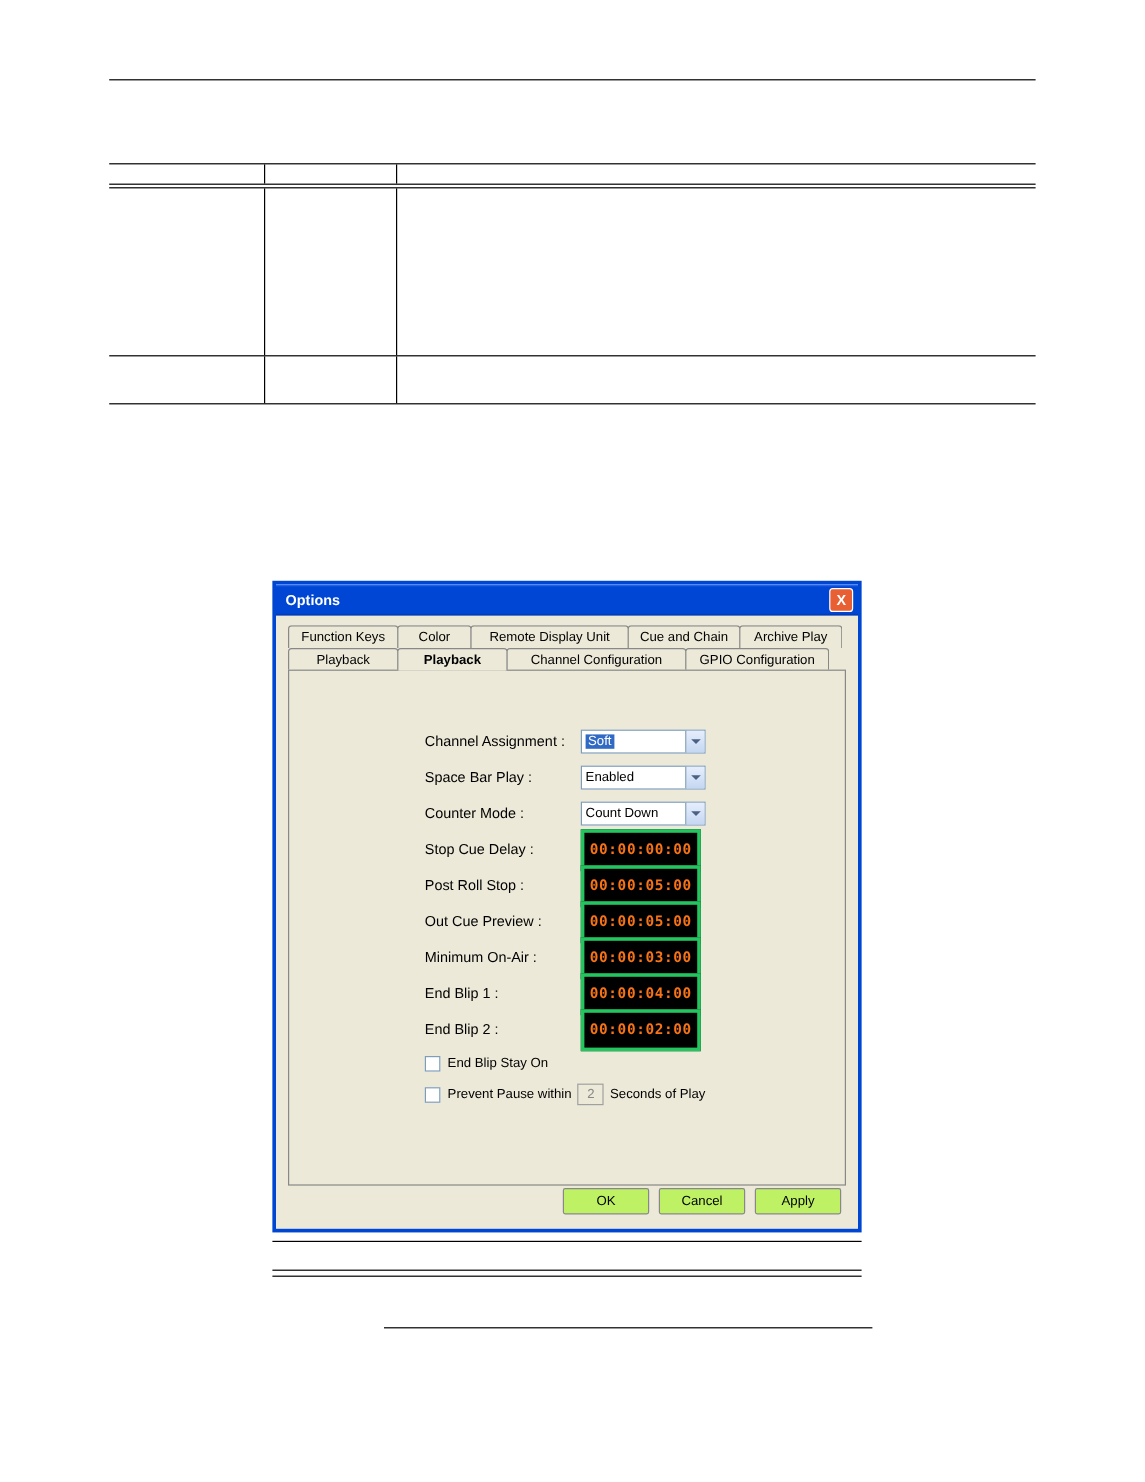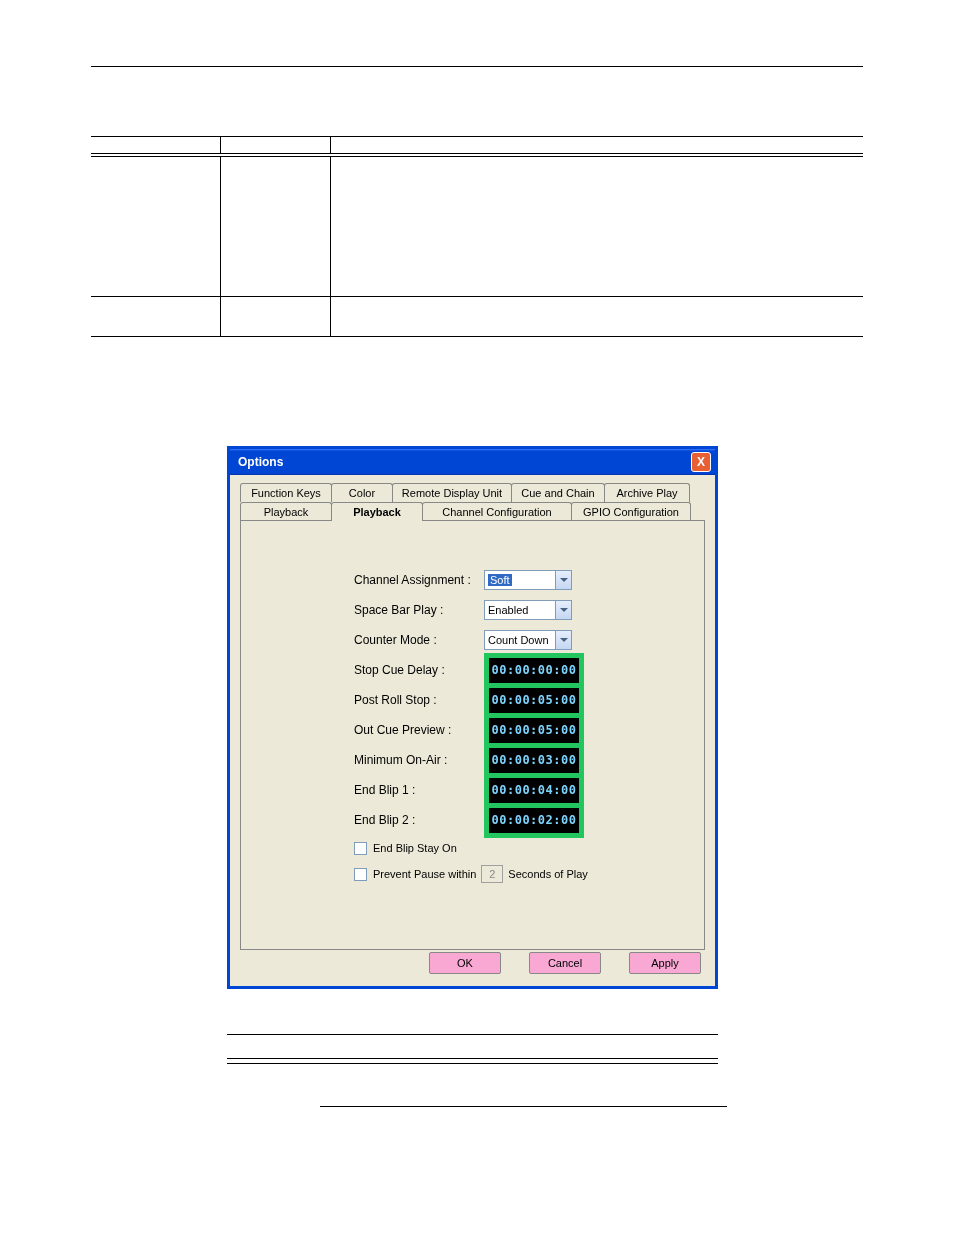--- a/index.html
+++ b/index.html
@@ -16,21 +16,21 @@
   
   .tbl { position:absolute; left:91px; right:91px; }
   .row { display:flex; border-bottom:1px solid #000; }
   .cell { padding:8px; font-size:12px; color:#000; }
   .c1 { width:130px; border-right:1px solid #000; }
   .c2 { width:110px; border-right:1px solid #000; }
   .c3 { flex:1; }
   
   .dialog {
     position:absolute;
-    left:227px; top:446px;
+    left:227px; top:484px;
     width:491px; height:543px;
     border:3px solid #0046d5;
     background:#ece9d8;
     box-shadow:none;
     font-size:11px;
   }
   .titlebar {
     height:26px;
     background:linear-gradient(to bottom,#3b78ff 0%,#0046d5 8%,#0046d5 92%,#0033aa 100%);
     display:flex; align-items:center; justify-content:space-between;
@@ -70,21 +70,21 @@
     position:relative;
     padding-top:44px;
   }
   .field {
     display:flex; align-items:center;
     margin-left:113px;
     height:30px;
   }
   .field .label { width:130px; font-size:12px; }
   .combo {
-    width:88px; height:20px;
+    width:104px; height:20px;
     background:#fff; border:1px solid #7f9db9;
     display:flex; align-items:center;
     position:relative;
     font-size:11px;
     padding-left:3px;
     cursor:pointer;
   }
   .combo.sel .val { background:#316ac5; color:#fff; padding:0 2px; }
   .combo .arrow {
     position:absolute; right:0; top:0; bottom:0;
@@ -94,24 +94,24 @@
     display:flex; align-items:center; justify-content:center;
   }
   .combo .arrow::after {
     content:""; width:0; height:0;
     border-left:4px solid transparent;
     border-right:4px solid transparent;
     border-top:4px solid #4a6184;
   }
   .tcbox {
     width:100px; height:35px;
-    background:#000; color:#7dd3fc;
+    background:#000; color:#f97316;
     font-family:monospace; font-size:12px; font-weight:bold;
     display:flex; align-items:center; justify-content:center;
-    border:5px solid #22c55e;
+    border:3px solid #22c55e;
     letter-spacing:0.5px;
   }
   .checkfield {
     display:flex; align-items:center;
     margin-left:113px;
     height:26px;
     font-size:11px;
   }
   .checkbox {
     width:13px; height:13px;
@@ -129,26 +129,25 @@
     margin:0 5px;
     font-size:11px;
   }
   .buttons {
     position:absolute; right:14px; bottom:12px;
     display:flex; gap:8px;
   }
   .btn {
     width:72px; height:22px;
     border:1px solid #888;
-    background:#f9a8d4;
+    background:#bef264;
     font-size:11px;
     display:flex; align-items:center; justify-content:center;
     border-radius:2px;
     cursor:pointer;
-    margin-left:20px;
   }
   .row2tabs .tab { flex:0 0 auto; }
   .toprow .tab { width:auto; }
   .hrpartial { position:absolute; left:320px; right:227px; height:1px; background:#000; }
 </style>
 </head>
 <body>
 
 <div class="hr" style="top:66px"></div>
 
@@ -176,21 +175,21 @@
     <span class="title">Options</span>
     <div class="closebtn">
       <span>X</span>
     </div>
   </div>
 
   <div class="tabsarea">
     <div class="tabsrow toprow">
       <div class="tab" style="width:92px">Function Keys</div>
       <div class="tab" style="width:62px">Color</div>
-      <div class="tab" style="width:120px">Remote Display Unit</div>
+      <div class="tab" style="width:132px">Remote Display Unit</div>
       <div class="tab" style="width:94px">Cue and Chain</div>
       <div class="tab" style="width:86px">Archive Play</div>
     </div>
     <div class="tabsrow row2tabs">
       <div class="tab" style="width:92px">Playback</div>
       <div class="tab active" style="width:92px">Playback</div>
       <div class="tab" style="width:150px">Channel Configuration</div>
       <div class="tab" style="width:120px">GPIO Configuration</div>
     </div>
 

